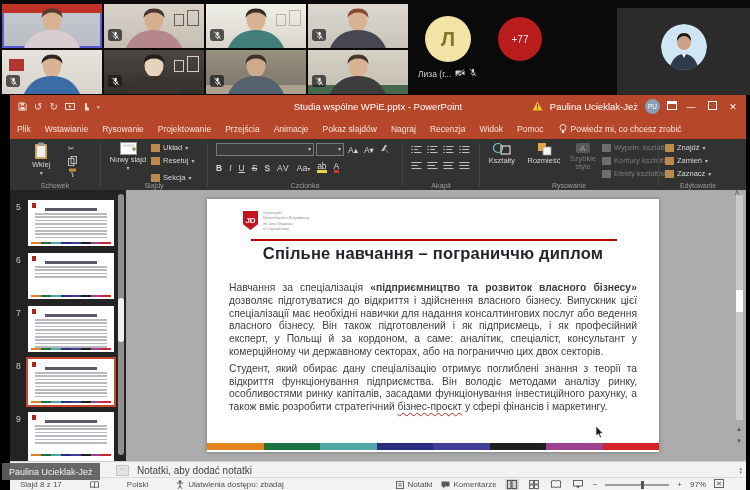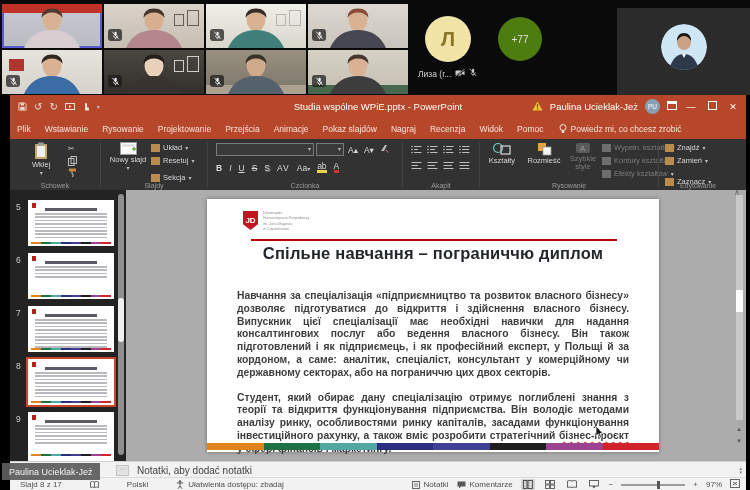--- a/index.html
+++ b/index.html
@@ -17,21 +17,21 @@
   .mutebadge{position:absolute;left:4px;bottom:7px;width:14px;height:12px;border-radius:3px;
              background:rgba(25,25,25,.72);display:flex;align-items:center;justify-content:center;}
   .mutebadge svg{width:9px;height:9px;}
   #mid-zone{position:absolute;left:412px;top:0;width:203px;height:95px;background:#0a0a0a;}
   #avatar-liza{position:absolute;left:13px;top:16px;width:46px;height:46px;border-radius:50%;
                background:#f2e4a6;display:flex;align-items:center;justify-content:center;
                color:#8a7426;font-size:20px;font-weight:bold;}
   #liza-row{position:absolute;left:6px;top:68px;display:flex;align-items:center;gap:4px;
             color:#cfcfcf;font-size:8.5px;white-space:nowrap;}
   #more-circle{position:absolute;left:86px;top:17px;width:44px;height:44px;border-radius:50%;
-               background:#4d7c0f;display:flex;align-items:center;justify-content:center;
+               background:#b91c1c;display:flex;align-items:center;justify-content:center;
                color:#e3e3e3;font-size:10px;}
   #right-tile{position:absolute;left:617px;top:8px;width:133px;height:87px;background:#2b2b2b;}
   #right-avatar{position:absolute;left:44px;top:16px;width:46px;height:46px;border-radius:50%;overflow:hidden;}
 
   
   #ppt{position:absolute;left:10px;top:95px;width:736px;height:395px;background:#b0b0b0;}
 
   
   #titlebar{position:absolute;left:0;top:0;width:736px;height:23px;background:#b7472a;
             display:flex;align-items:center;color:#fff;font-size:9.5px;}
@@ -85,21 +85,21 @@
          box-shadow:0 0 4px rgba(0,0,0,.35);}
   #slide-logo{position:absolute;left:36px;top:12px;display:flex;gap:5px;align-items:flex-start;}
   #shield{width:15px;height:19px;background:#c01622;clip-path:polygon(0 0,100% 0,100% 70%,50% 100%,0 70%);
           display:flex;align-items:center;justify-content:center;color:#fff;font-size:8px;font-weight:bold;}
   #logo-lines{display:flex;flex-direction:column;gap:1px;font-size:3.6px;color:#8b8b8b;line-height:1.2;}
   #red-rule{position:absolute;left:44px;top:40px;width:366px;height:1.5px;background:#c00000;}
   #slide-title{position:absolute;left:0;top:45px;width:100%;text-align:center;
                font-size:16.5px;font-weight:bold;color:#23262b;letter-spacing:.2px;}
   #slide-body{position:absolute;left:18px;top:79px;width:416px;font-size:10.3px;line-height:12.8px;
               color:#3d3d3d;text-align:justify;}
-  #slide-body p{margin:12px;font-weight:bold;}
+  #slide-body p{margin:4px;}
   .squiggle{text-decoration:underline;text-decoration-style:wavy;text-decoration-color:#d02020;text-decoration-thickness:1px;text-underline-offset:2px;}
   #stripe{position:absolute;left:0;bottom:2px;width:100%;height:7px;display:flex;}
   #stripe div{flex:1;}
   #cursor{position:absolute;left:388px;top:226px;}
 
   
   #vscroll{position:absolute;left:726px;top:5px;width:7px;height:225px;background:#c9c9c9;}
   #vthumb{position:absolute;left:726px;top:100px;width:7px;height:22px;background:#fdfdfd;}
   .navbtn{position:absolute;left:723px;width:12px;text-align:center;color:#555;font-size:7px;line-height:7px;}
   #ribbon-collapse{position:absolute;left:724px;top:-2px;color:#666;font-size:8px;}
@@ -108,21 +108,21 @@
   #notesbar{position:absolute;left:0;top:366px;width:736px;height:16px;background:#f2f2f2;
             border-top:1px solid #cfcfcf;color:#3f3f3f;font-size:10px;display:flex;align-items:center;}
   #notes-split{margin-left:106px;width:11px;height:9px;background:#e2e2e2;border:1px solid #c4c4c4;
                color:#888;font-size:6px;line-height:7px;text-align:center;}
   #notes-text{margin-left:8px;}
   #notes-arrows{margin-left:auto;margin-right:4px;display:flex;flex-direction:column;color:#777;font-size:5px;line-height:4px;}
   #statusbar{position:absolute;left:0;top:382px;width:736px;height:13px;background:#f2f2f2;
              border-top:1px solid #dcdcdc;display:flex;align-items:center;font-size:8px;color:#4f4f4f;}
   #statusbar .sect{display:flex;align-items:center;gap:4px;white-space:nowrap;}
   #sb-left{padding-left:10px;display:flex;gap:28px;align-items:center;}
-  #sb-right{margin-left:auto;display:flex;gap:8px;align-items:center;padding-right:6px;text-align:center;}
+  #sb-right{margin-left:auto;display:flex;gap:8px;align-items:center;padding-right:22px;text-align:center;}
   .viewbtn{width:14px;height:11px;display:flex;align-items:center;justify-content:center;}
   .viewbtn.sel{background:#d2d2d2;}
   #zoom-track{position:relative;width:64px;height:2px;background:#9d9d9d;}
   #zoom-knob{position:absolute;left:36px;top:-3px;width:3px;height:8px;background:#555;}
 
   
   #presenter-tag{position:absolute;left:2px;top:463px;height:17px;padding:0 7px;
                  background:rgba(92,92,92,.93);color:#f2f2f2;font-size:9px;
                  display:flex;align-items:center;z-index:50;}
 </style>
@@ -566,21 +566,21 @@
       </div>
       <div class="gsep" style="left:648px;"></div>
 
       <div class="rgroup" style="left:649px;width:78px;">
         <div id="edit-side" style="position:absolute;left:6px;top:4px;">
             <div class="smallrow" style="position: relative; margin-bottom: 4px;">
               <span class="mini-ic" style="width:9px;height:8px;background:#b98b4e;display:inline-block;"></span>
               <span>Znajdź</span>
               <span class="dd">▾</span>
             </div>
-            <div class="smallrow" style="position: relative; margin-bottom: 12px;">
+            <div class="smallrow" style="position: relative; margin-bottom: 4px;">
               <span class="mini-ic" style="width:9px;height:8px;background:#b98b4e;display:inline-block;"></span>
               <span>Zamień</span>
               <span class="dd">▾</span>
             </div>
             <div class="smallrow" style="position: relative; margin-bottom: 4px;">
               <span class="mini-ic" style="width:9px;height:8px;background:#b98b4e;display:inline-block;"></span>
               <span>Zaznacz</span>
               <span class="dd">▾</span>
             </div>
           </div>

